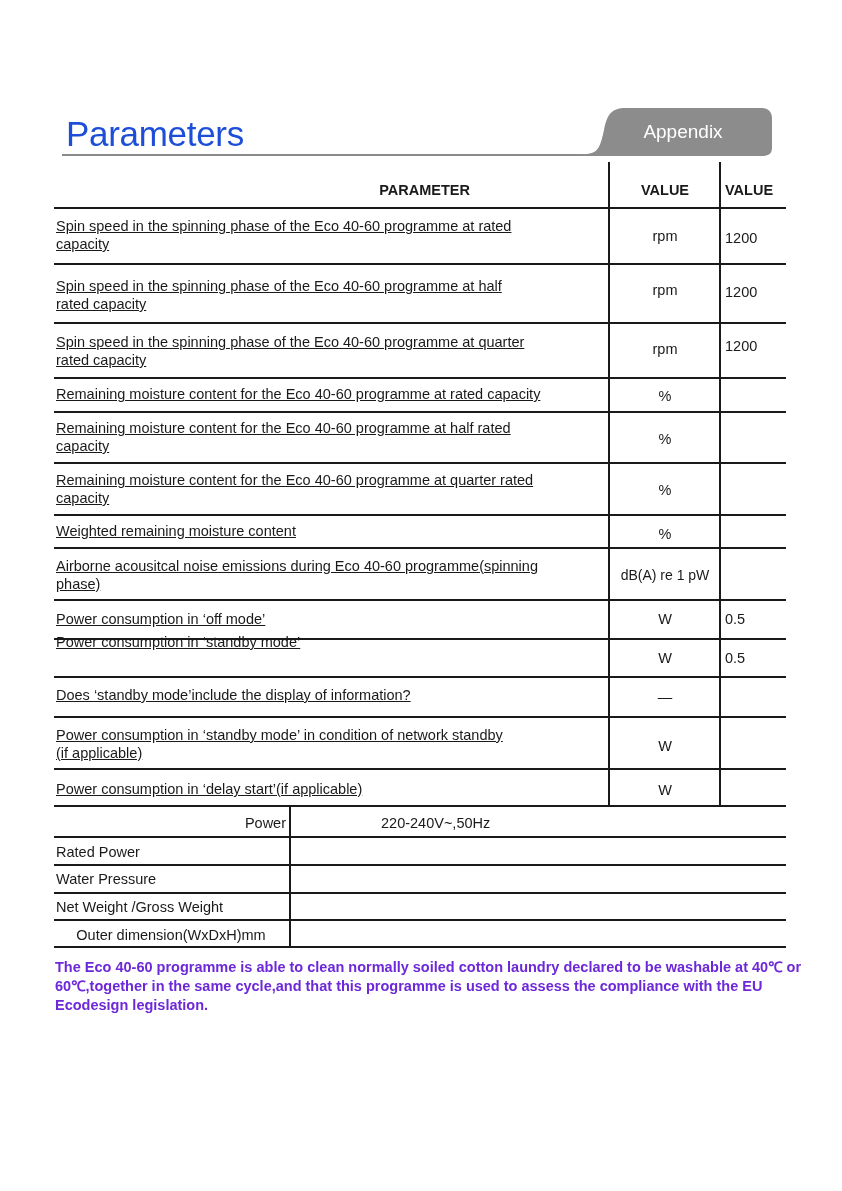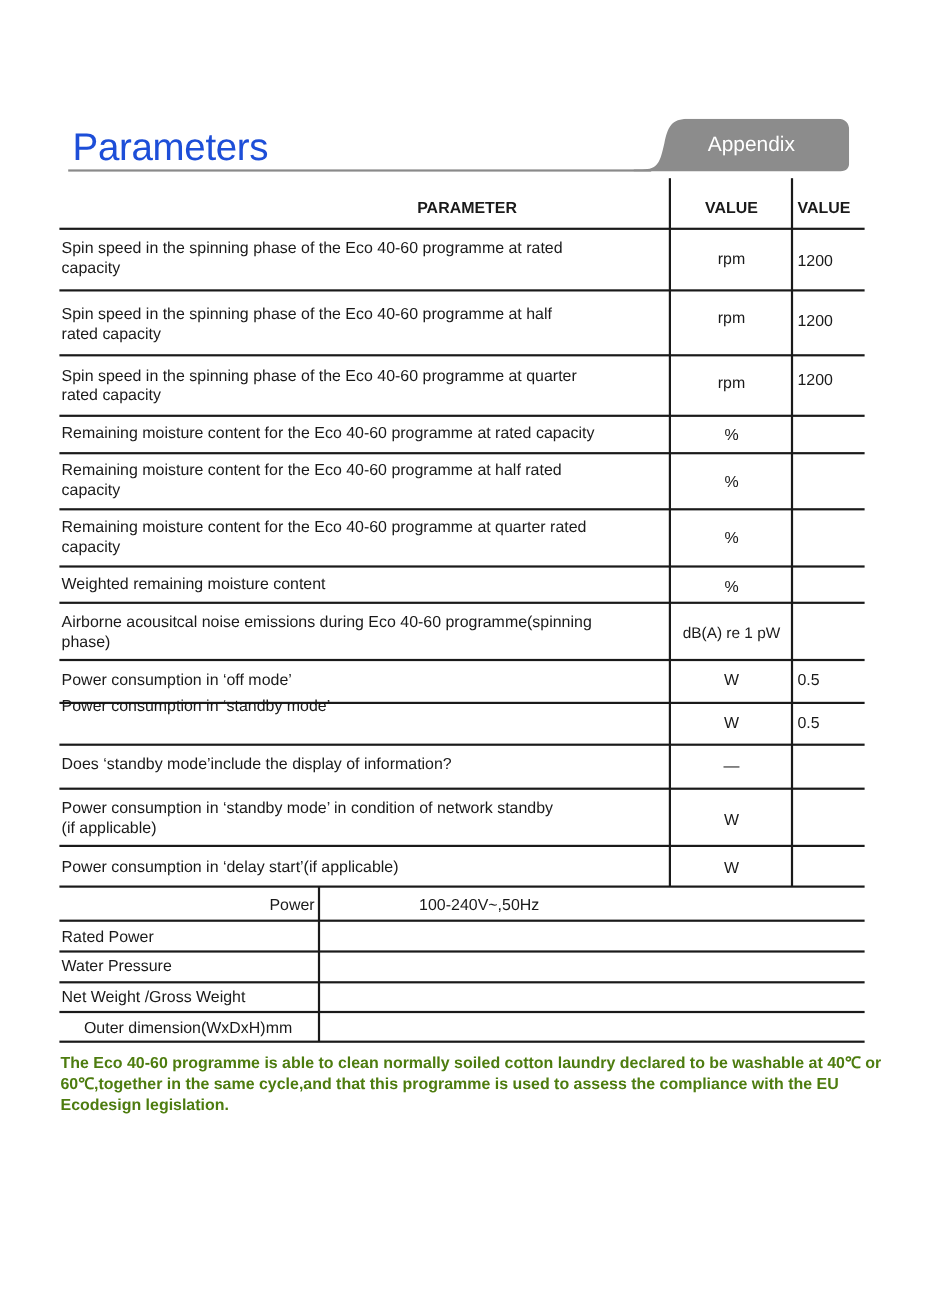--- a/index.html
+++ b/index.html
@@ -71,20 +71,21 @@
       line-height: 18px;
       color: #1a1a1a;
     }
     .head {
       font-weight: bold;
       font-size: 14.5px;
     }
     .param-text {
       left: 56px;
       width: 545px;
+      text-decoration: underline;
     }
     .unit-text {
       left: 611px;
       width: 108px;
       text-align: center;
     }
     .value-text {
       left: 725px;
       width: 66px;
       text-align: left;
@@ -98,21 +99,21 @@
       width: 400px;
     }
     .footnote {
       position: absolute;
       left: 55px;
       top: 958px;
       width: 760px;
       font-size: 14.5px;
       font-weight: bold;
       line-height: 19px;
-      color: #4d7c0f;
+      color: #6d28d9;
     }
   </style>
 </head>
 <body>
 
 <div class="page-title">Parameters</div>
 <div class="title-rule"></div>
 <div class="appendix-tab">
   <svg width="196" height="48" viewBox="0 0 196 48">
     <path d="M0 46 L8 46 C22 46 24 40 28 22 C31 8 34 0 50 0 L186 0 C192 0 196 4 196 10 L196 40 C196 46 192 48 186 48 L0 48 Z" fill="#8c8c8c"></path>
@@ -204,21 +205,21 @@
   <div class="cell param-text" style="top:726px; white-space:pre-line;">Power consumption in ‘standby mode’ in condition of network standby
 (if applicable)</div>
   <div class="cell unit-text" style="top:737px;">W</div>
   <div class="cell value-text" style="top:737px;"></div>
 
   <div class="cell param-text" style="top:780px; white-space:pre-line;">Power consumption in ‘delay start’(if applicable)</div>
   <div class="cell unit-text" style="top:781px;">W</div>
   <div class="cell value-text" style="top:781px;"></div>
 
   <div class="cell spec-label" style="top:814px;text-align:right;">Power</div>
-  <div class="cell spec-value" style="top:814px;">100-240V~,50Hz</div>
+  <div class="cell spec-value" style="top:814px;">220-240V~,50Hz</div>
 
   <div class="cell spec-label" style="top:843px;">Rated Power</div>
   <div class="cell spec-value" style="top:843px;"></div>
 
   <div class="cell spec-label" style="top:870px;">Water Pressure</div>
   <div class="cell spec-value" style="top:870px;"></div>
 
   <div class="cell spec-label" style="top:898px;">Net Weight /Gross Weight</div>
   <div class="cell spec-value" style="top:898px;"></div>
 

